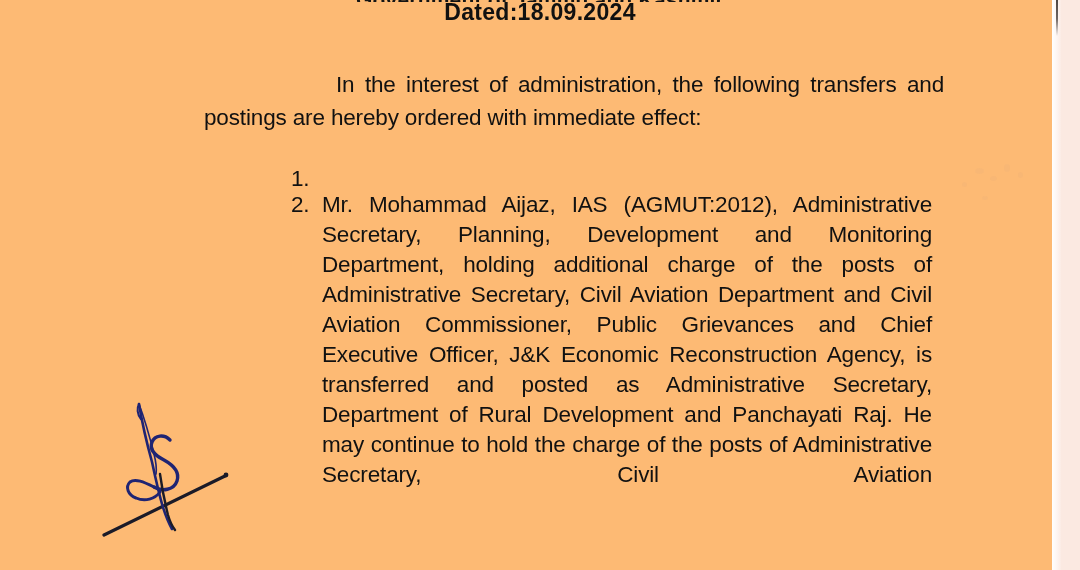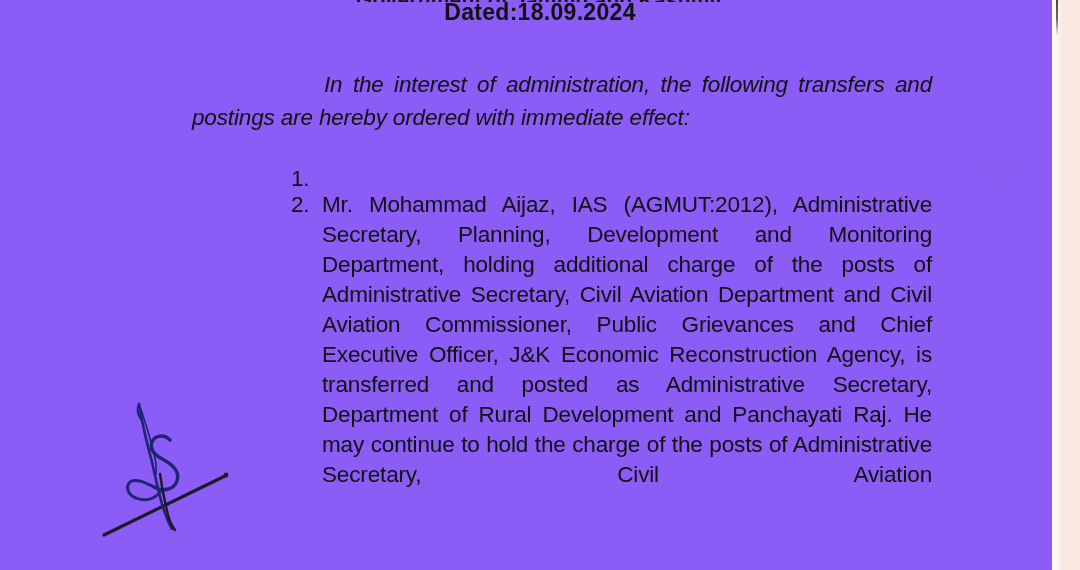--- a/index.html
+++ b/index.html
@@ -6,21 +6,21 @@
     margin: 0;
     padding: 0;
     background: #ffffff;
   }
 
   #page {
     position: relative;
     width: 1080px;
     height: 570px;
     overflow: hidden;
-    background: #8b5cf6;
+    background: #fdba74;
     font-family: "Liberation Sans", "DejaVu Sans", sans-serif;
     color: #0d0d0d;
   }
 
   
   .scan-edge-band {
     position: absolute;
     top: 0;
     left: 1061px;
     width: 19px;
@@ -83,29 +83,28 @@
     text-align: center;
     font-size: 23px;
     font-weight: bold;
     letter-spacing: 0.3px;
     color: #111111;
   }
 
   .intro-para {
     position: absolute;
     top: 68px;
-    left: 192px;
+    left: 204px;
     width: 740px;
     font-size: 22.5px;
     line-height: 33px;
     text-align: justify;
     text-indent: 132px;
     color: #111111;
     letter-spacing: -0.15px;
-    font-style: italic;
   }
   .intro-para .lastline {
     text-align: left;
   }
 
   .order-list {
     position: absolute;
     top: 164px;
     left: 0;
     width: 1080px;

